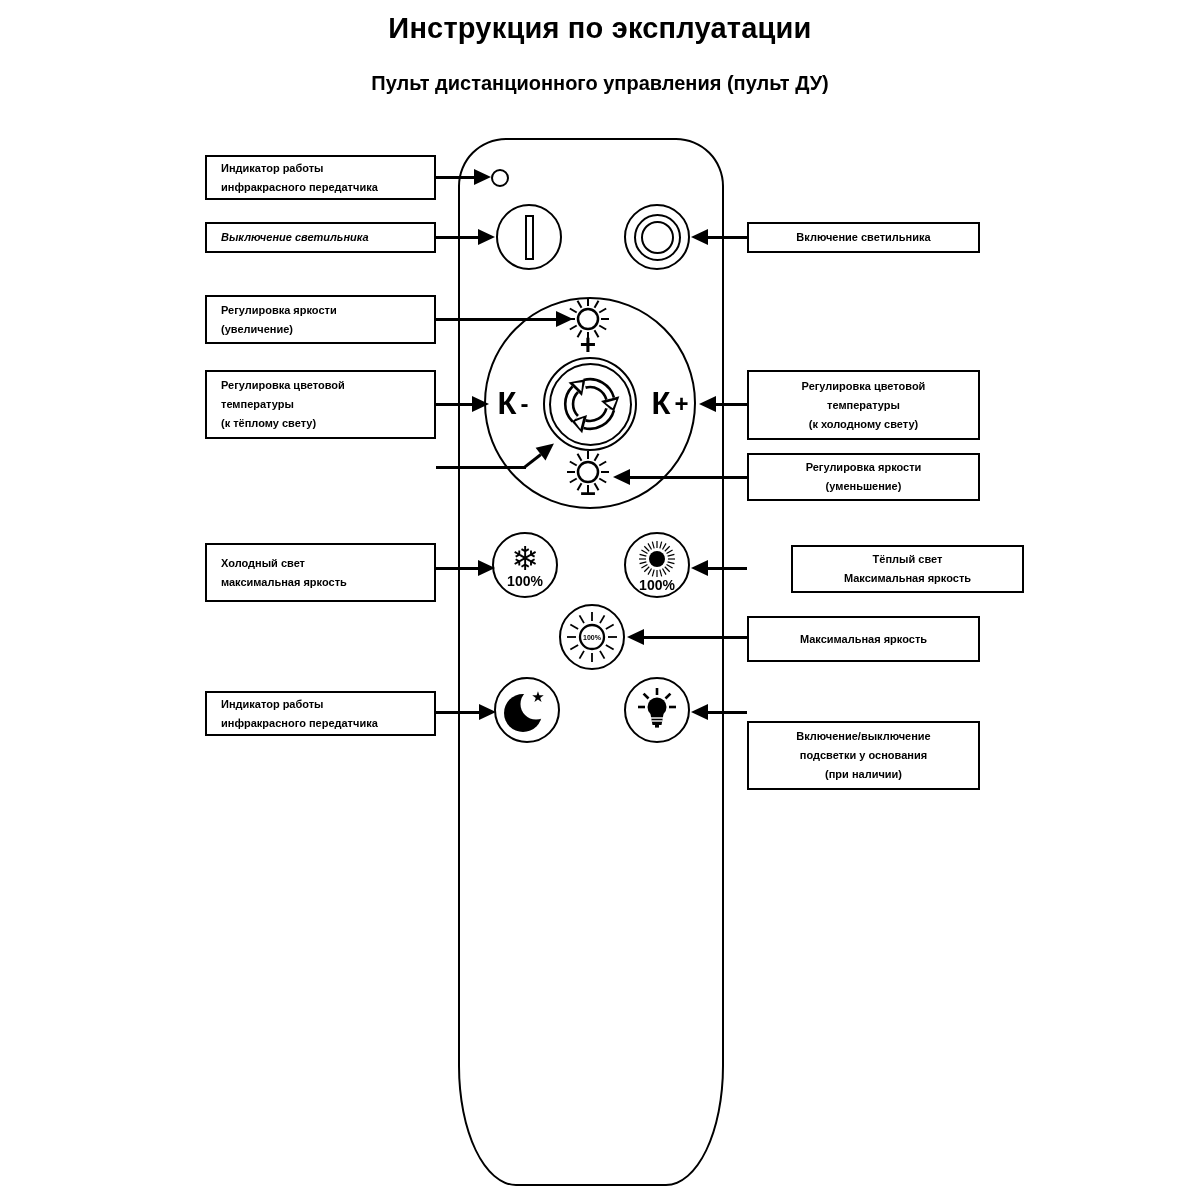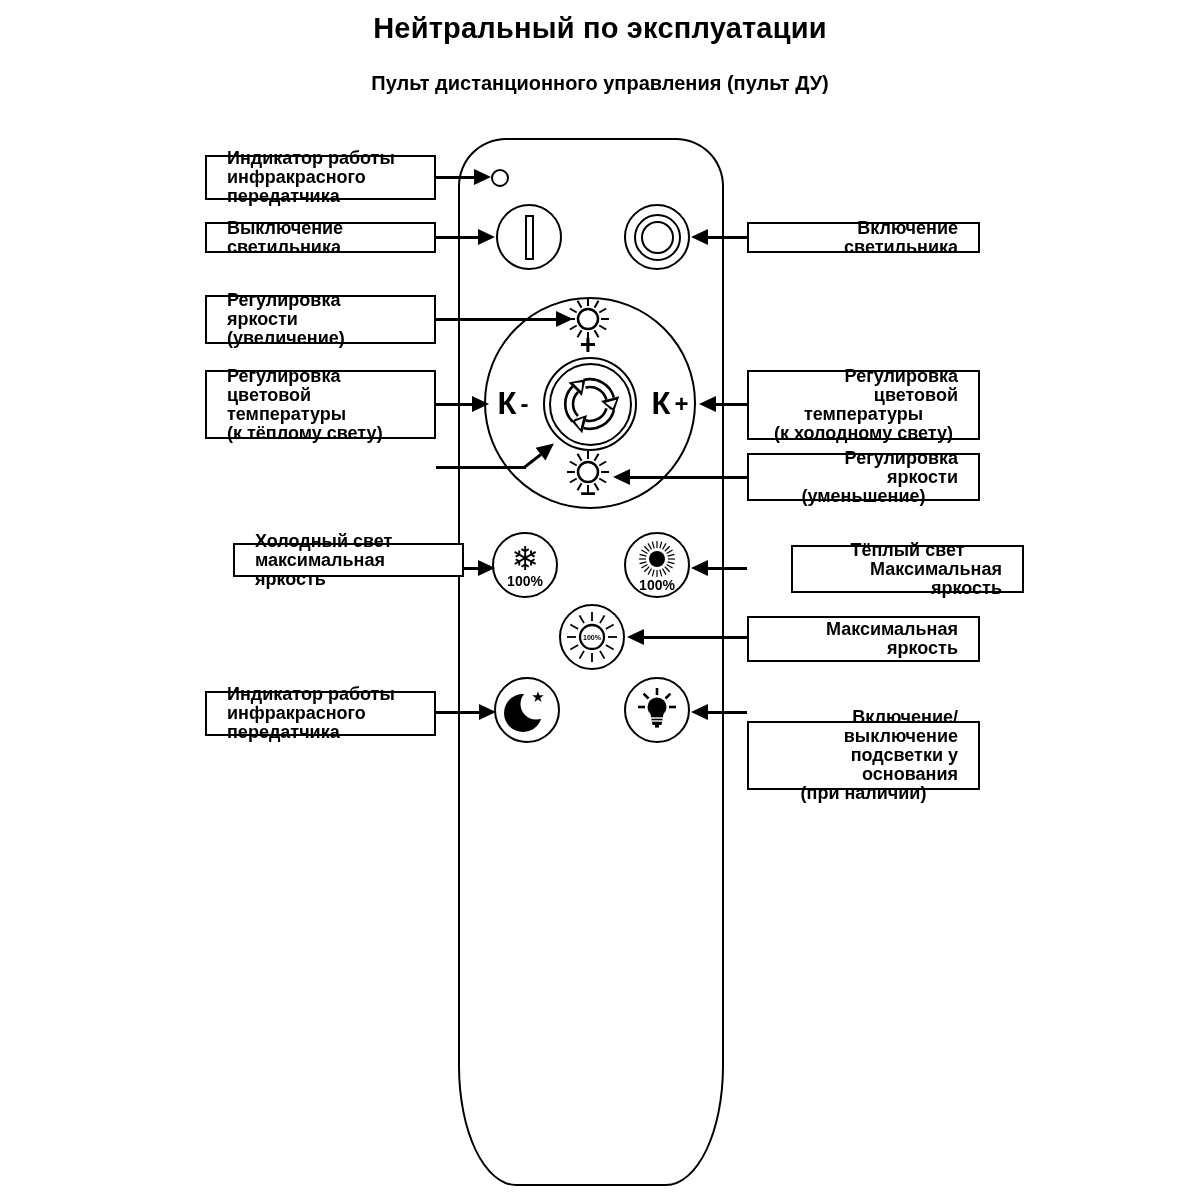--- a/index.html
+++ b/index.html
@@ -13,21 +13,21 @@
     font-size:20px;font-weight:bold;}
   
   .remote{position:absolute;left:458px;top:138px;width:266px;height:1048px;
     box-sizing:border-box;border:2px solid #000;background:#fff;
     border-radius:48px 48px 58px 58px / 48px 48px 120px 120px;}
   .circle{position:absolute;box-sizing:border-box;border:2.5px solid #000;border-radius:50%;background:#fff;
     display:flex;flex-direction:column;align-items:center;justify-content:center;}
   .thin{border-width:2px;background:transparent;}
   
   .box{position:absolute;box-sizing:border-box;border:2px solid #000;background:#fff;
-    font-size:18px;font-weight:bold;line-height:19px;padding:3px 20px;
+    font-size:11px;font-weight:bold;line-height:19px;padding:3px 14px;
     display:flex;flex-direction:column;justify-content:center;}
   .box.l{left:205px;width:231px;text-align:left;}
   .box.r{left:747px;width:233px;text-align:right;align-items:center;}
   
   .aline{position:absolute;height:3px;background:#000;}
   .ahr{position:absolute;width:0;height:0;border-top:8px solid transparent;border-bottom:8px solid transparent;
     border-left:17px solid #000;}
   .ahl{position:absolute;width:0;height:0;border-top:8px solid transparent;border-bottom:8px solid transparent;
     border-right:17px solid #000;}
   .diag{position:absolute;display:flex;align-items:center;transform-origin:left center;}
@@ -44,21 +44,21 @@
   .pct{font-size:14px;font-weight:bold;line-height:14px;margin-top:-1px;}
   .flake{font-family:"DejaVu Sans",sans-serif;font-size:33px;line-height:33px;font-weight:bold;}
   .offbar{box-sizing:border-box;width:9px;height:45px;border:2px solid #000;background:#fff;}
   .ring{box-sizing:border-box;border:2px solid #000;border-radius:50%;display:flex;align-items:center;justify-content:center;}
 </style>
 </head>
 <body>
 
 <div id="canvas">
 
-  <div class="title">Нейтральный по эксплуатации</div>
+  <div class="title">Инструкция по эксплуатации</div>
   <div class="subtitle">Пульт дистанционного управления (пульт ДУ)</div>
 
   <div class="remote"></div>
 
   <div class="circle thin" style="left:491px;top:169px;width:18px;height:18px;"></div>
 
   <div class="circle" style="left:496px;top:204px;width:66px;height:66px;">
     <span class="offbar"></span>
   </div>
 
@@ -280,33 +280,33 @@
   </div>
   <div>
     <i class="ahl" style="left:691px;top:704px;"></i>
     <i class="aline" style="left:706px;top:711px;width:41px;"></i>
   </div>
 
   <div class="box l" style="top:155px;height:45px;">
     <div>Индикатор работы</div>
     <div>инфракрасного передатчика</div>
   </div>
-  <div class="box l" style="top:222px;height:31px;">
+  <div class="box l" style="top:222px;height:31px;font-style:italic;">
     <div>Выключение светильника</div>
   </div>
   <div class="box l" style="top:295px;height:49px;">
     <div>Регулировка яркости</div>
     <div>(увеличение)</div>
   </div>
   <div class="box l" style="top:370px;height:69px;">
     <div>Регулировка цветовой</div>
     <div>температуры</div>
     <div>(к тёплому свету)</div>
   </div>
-  <div class="box l" style="top:543px;height:34px;margin-left:28px;">
+  <div class="box l" style="top:543px;height:59px;">
     <div>Холодный свет</div>
     <div>максимальная яркость</div>
   </div>
   <div class="box l" style="top:691px;height:45px;">
     <div>Индикатор работы</div>
     <div>инфракрасного передатчика</div>
   </div>
 
   <div class="box r" style="top:222px;height:31px;">
     <div>Включение светильника</div>

